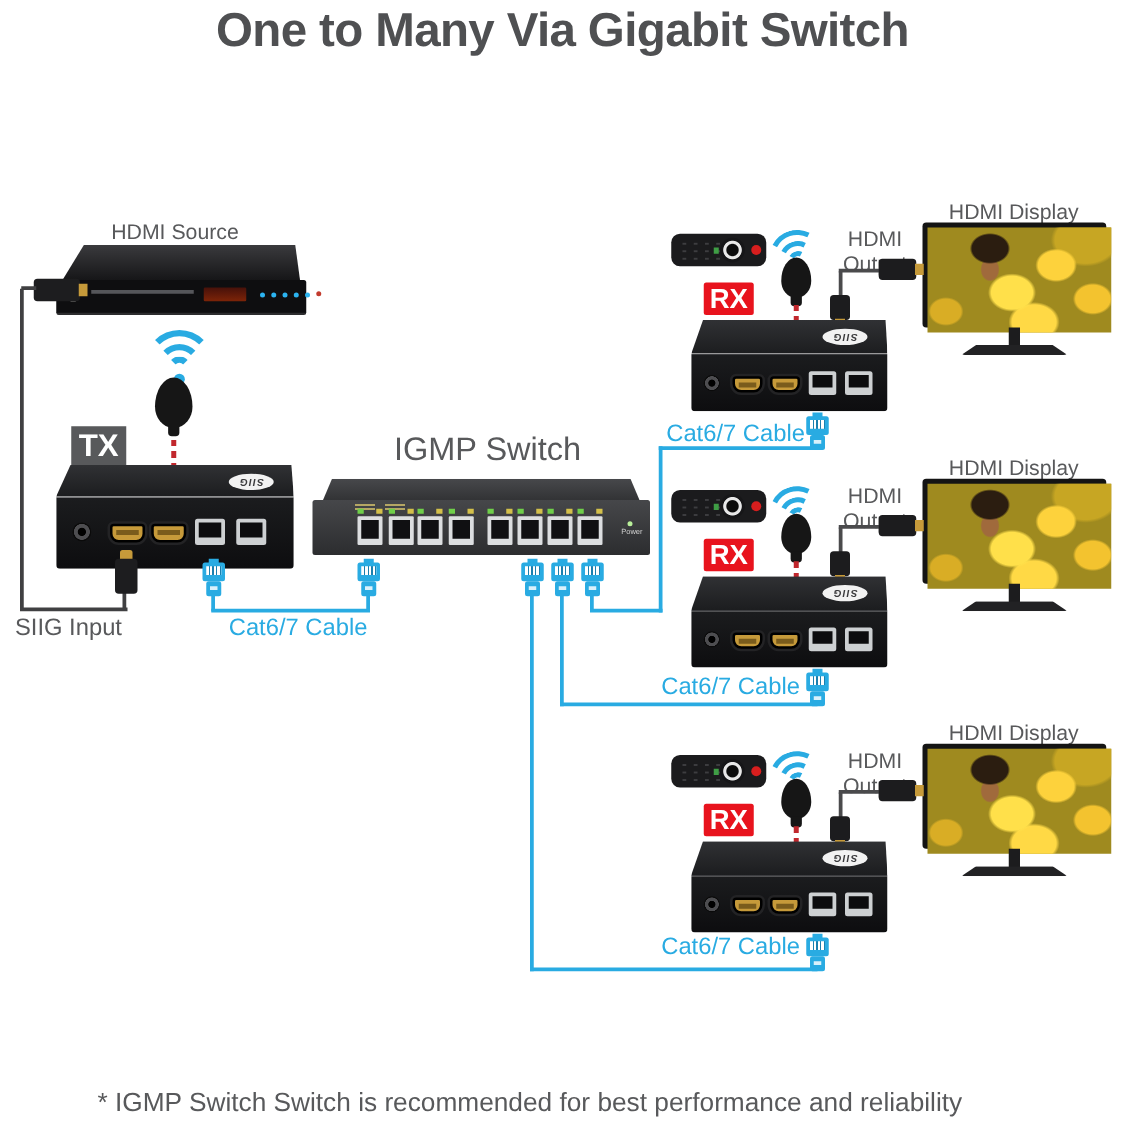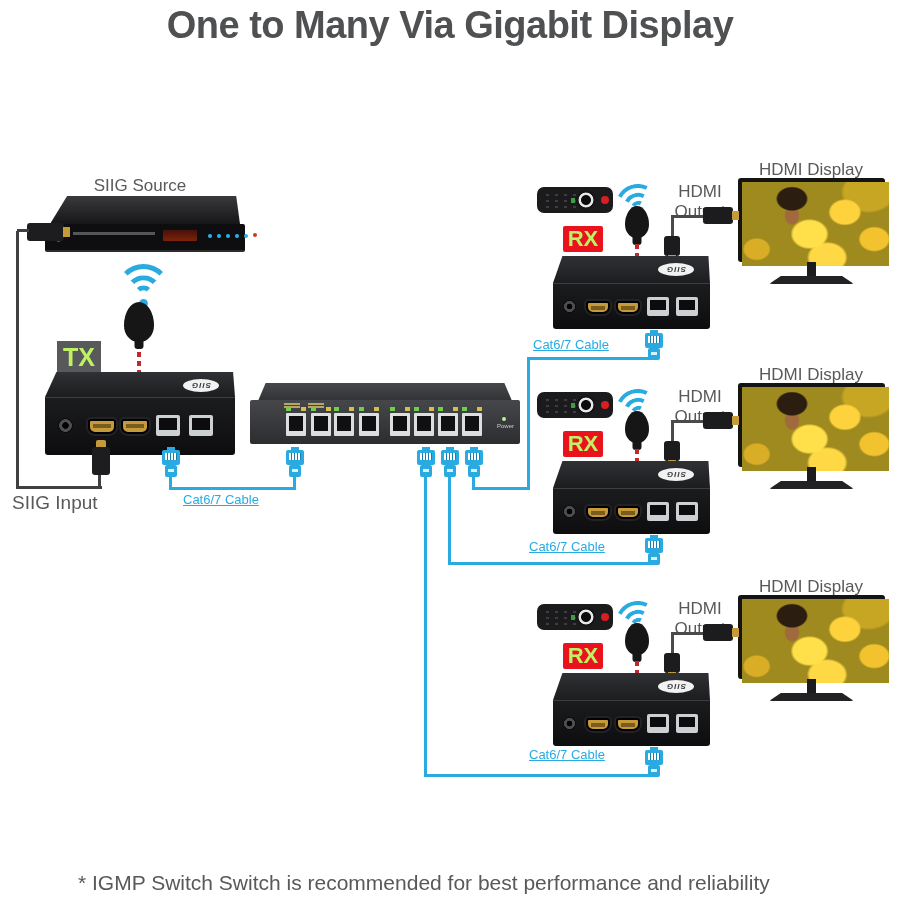--- a/index.html
+++ b/index.html
@@ -6,26 +6,26 @@
   #canvas{position:relative;width:900px;height:900px;background:#fff;overflow:hidden;
           font-family:"Liberation Sans",sans-serif;color:var(--label-gray,#58595b);}
   #canvas *{position:absolute;box-sizing:border-box;}
 
   
   .title{left:0;top:4px;width:900px;text-align:center;font-size:38px;font-weight:800;
          color:#4f5052;letter-spacing:-0.5px;}
   .footnote{left:78px;top:871px;width:780px;font-size:21px;color:var(--label-gray);}
   .lbl{font-size:17px;color:var(--label-gray);white-space:nowrap;}
   .lbl-big{font-size:19px;color:var(--label-gray);white-space:nowrap;}
-  .cable-lbl{font-size:13px;color:var(--cable-cyan);white-space:nowrap;text-decoration:underline;}
+  .cable-lbl{font-size:19px;color:var(--cable-cyan);white-space:nowrap;}
   .switch-lbl{left:285px;top:344px;width:210px;text-align:center;font-size:26px;
               font-weight:500;color:var(--label-gray);}
 
   
-  .badge{display:flex;align-items:center;justify-content:center;color:#bef264;font-weight:bold;}
+  .badge{display:flex;align-items:center;justify-content:center;color:#ffffff;font-weight:bold;}
   .tx-badge{left:57px;top:341px;width:44px;height:32px;background:var(--badge-gray);font-size:25px;}
   .rx-badge{left:28px;top:66px;width:40px;height:26px;background:var(--rx-red);font-size:22px;border-radius:2px;}
 
   
   .ck{background:var(--cable-cyan);}
   .kk{background:#404042;}
   .gk{background:#4a4a4c;}
 
   
   .rj45{width:18px;height:30px;}
@@ -124,23 +124,23 @@
   .dvd-leds{left:163px;top:10px;width:4px;height:4px;border-radius:50%;background:#2bb3f0;
             box-shadow:9px 0 #2bb3f0,18px 0 #2bb3f0,27px 0 #2bb3f0,36px 0 #2bb3f0,45px -1px #c23b2e;}
 
   .rx-group{left:535px;width:365px;height:215px;}
 </style>
 </head>
 <body>
 
 <div id="canvas">
 
-  <div class="title">One to Many Via Gigabit Display</div>
-
-  <div class="lbl" style="left:60px;top:176px;width:160px;text-align:center;">SIIG Source</div>
+  <div class="title">One to Many Via Gigabit Switch</div>
+
+  <div class="lbl" style="left:60px;top:176px;width:160px;text-align:center;">HDMI Source</div>
   <div style="left:0;top:0;">
     <div class="dvd-top"></div>
     <div class="dvd-front">
       <span class="dvd-power"></span>
       <span class="dvd-tray"></span>
       <span class="dvd-display"></span>
       <span class="dvd-leds"></span>
     </div>
   </div>
 
@@ -180,20 +180,21 @@
     <i class="tip"></i>
       <i class="bod"></i>
   </div>
 
   <div class="rj45" style="left:162px;top:447px;">
     <i class="clip"></i>
       <i class="head"></i>
       <i class="tail"></i>
   </div>
 
+  <div class="switch-lbl">IGMP Switch</div>
   <div class="sw-top"></div>
   <div class="sw-front">
     <span class="sw-legend" style="left:34px;"></span>
     <span class="sw-legend" style="left:58px;"></span>
     <span class="swport" style="left:36px;">
         <i></i>
       </span>
     <span class="swport" style="left:61px;">
         <i></i>
       </span>

